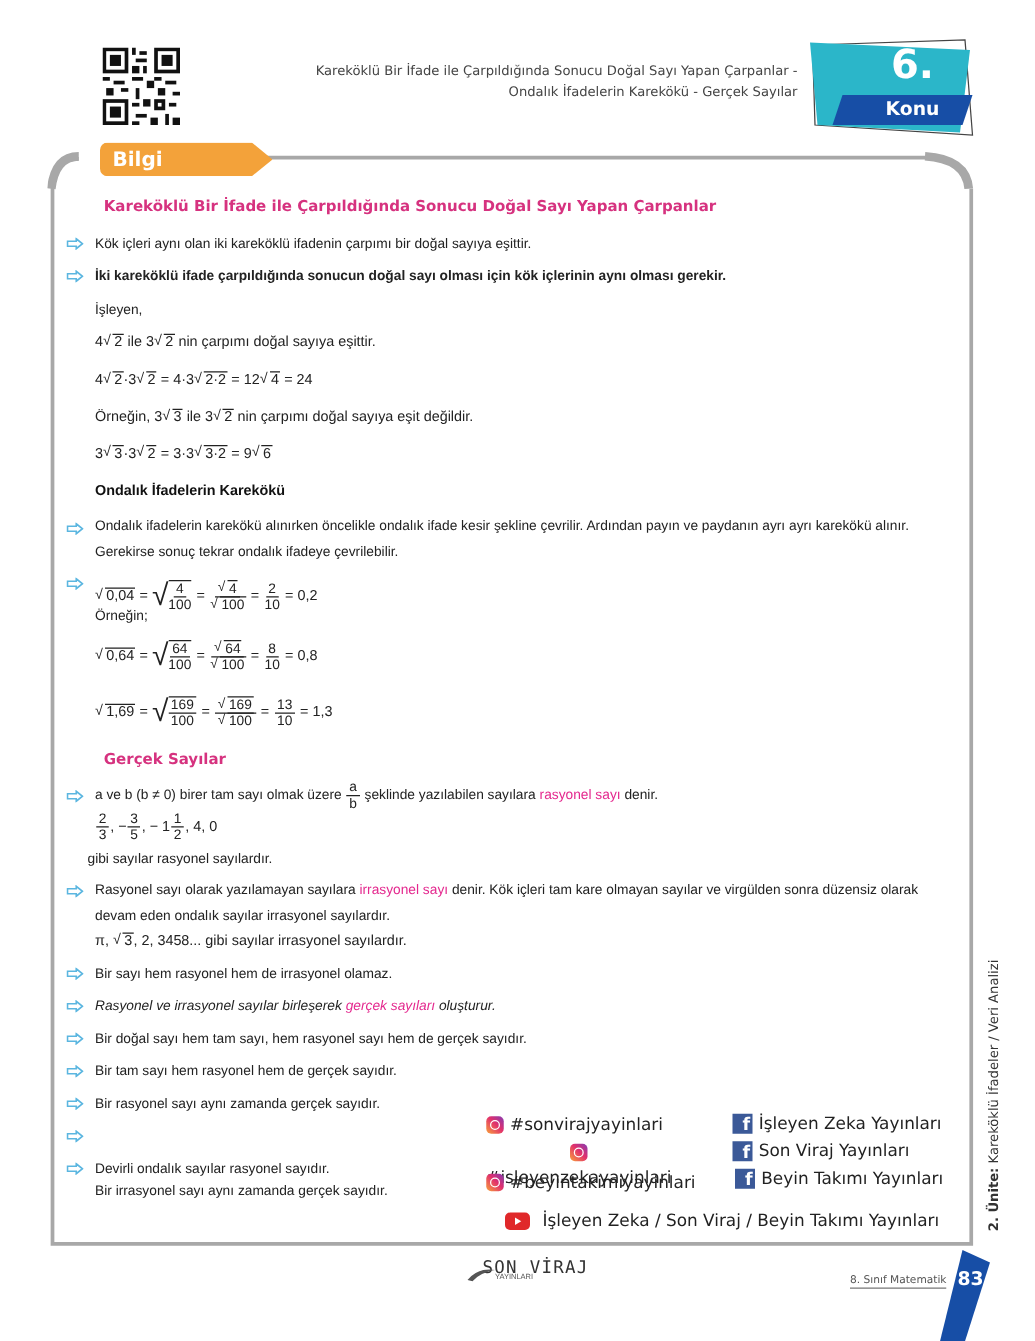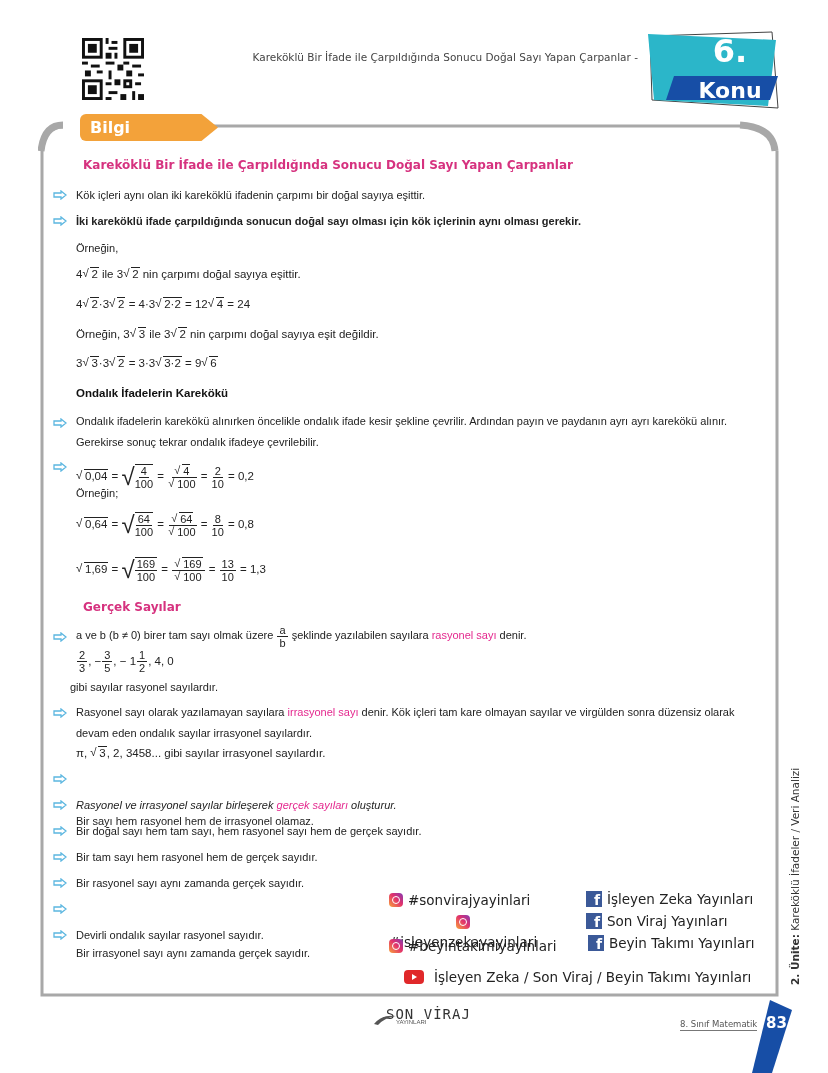--- a/index.html
+++ b/index.html
@@ -5,21 +5,21 @@
   * { margin: 0; padding: 0; box-sizing: border-box; }
   html, body { width: 828px; height: 1073px; background: #ffffff; overflow: hidden; }
   body { position: relative; font-family: "Liberation Sans", sans-serif; color: #1a1a1a; font-size: 11px; }
 
   
   .qr { position: absolute; left: 82px; top: 38px; width: 62px; height: 62px; }
   .header-title { position: absolute; right: 190px; top: 49px; width: 460px; text-align: right; font-size: 11.5px; line-height: 17px; color: #444; font-family: "DejaVu Sans", sans-serif; font-size: 10.5px; }
   .konu-badge { position: absolute; left: 640px; top: 30px; width: 145px; height: 80px; }
   .konu-badge svg { width: 100%; height: 100%; }
   .konu-num { position: absolute; left: 60px; top: 2px; width: 60px; text-align: center; font-family: "DejaVu Sans", sans-serif; font-weight: bold; font-size: 32px; color: #fff; }
-  .konu-label { position: absolute; left: 50px; top: 48px; width: 80px; text-align: center; font-family: "DejaVu Sans", sans-serif; font-weight: bold; font-size: 22px; color: #fff; }
+  .konu-label { position: absolute; left: 50px; top: 48px; width: 80px; text-align: center; font-family: "DejaVu Sans", sans-serif; font-weight: bold; font-size: 15px; color: #fff; }
 
   
   .frame { position: absolute; left: 38px; top: 121px; width: 741px; height: 876px; }
   .frame svg { position: absolute; left: 0; top: 0; }
   .badge-bilgi { position: absolute; left: 80px; top: 114px; height: 27px; padding: 0 18px 0 10px; background: #f3a23a; color: #fff; font-family: "DejaVu Sans", sans-serif; font-weight: bold; font-size: 16px; line-height: 27px; border-radius: 6px 0 0 6px; clip-path: polygon(0 0, 88% 0, 100% 50%, 88% 100%, 0 100%); width: 138px; }
   .sec-title { position: absolute; font-family: "DejaVu Sans", sans-serif; font-weight: bold; color: #d6327f; font-size: 12px; }
   .sub-title { position: absolute; font-weight: bold; font-size: 11.5px; color: #111; }
   .row { position: absolute; left: 76px; font-size: 11px; line-height: 14px; color: #222; white-space: nowrap; }
   .row.wrap { white-space: normal; width: 690px; line-height: 21px; }
   .bullet { position: absolute; left: 53px; width: 14px; height: 10px; }
@@ -93,20 +93,21 @@
       <rect x="9" y="18" width="3" height="1"></rect>
     <rect x="13" y="19" width="2" height="2"></rect>
       <rect x="17" y="18" width="1" height="3"></rect>
       <rect x="19" y="19" width="2" height="2"></rect>
       <rect x="8" y="20" width="2" height="1"></rect>
   </g>
 </svg>
 
 <div class="header-title">
   <div>Kareköklü Bir İfade ile Çarpıldığında Sonucu Doğal Sayı Yapan Çarpanlar -</div>
+  <div>Ondalık İfadelerin Karekökü - Gerçek Sayılar</div>
 </div>
 
 <div class="konu-badge">
   <svg viewBox="0 0 145 80">
     <polygon points="10,6 132,2 138,78 12,70" fill="none" stroke="#444" stroke-width="1"></polygon>
     <polygon points="8,4 136,10 128,76 14,70" fill="#2bb6c9"></polygon>
     <polygon points="34,46 138,46 130,70 26,70" fill="#174ea6"></polygon>
   </svg>
   <div class="konu-num">6.</div>
   <div class="konu-label">Konu</div>
@@ -128,21 +129,21 @@
 <svg class="bullet" style="top:190px;" viewBox="0 0 14 10">
     <path d="M1 3 H8 V1 L13 5 L8 9 V7 H1 Z" fill="none" stroke="#5bb6e0" stroke-width="1.3"></path>
   </svg>
 <div class="row" style="top:188px;">Kök içleri aynı olan iki kareköklü ifadenin çarpımı bir doğal sayıya eşittir.</div>
 
 <svg class="bullet" style="top:216px;" viewBox="0 0 14 10">
     <path d="M1 3 H8 V1 L13 5 L8 9 V7 H1 Z" fill="none" stroke="#5bb6e0" stroke-width="1.3"></path>
   </svg>
 <div class="row" style="top:214px;font-weight:bold;">İki kareköklü ifade çarpıldığında sonucun doğal sayı olması için kök içlerinin aynı olması gerekir.</div>
 
-<div class="row" style="top:241px;">Örneğin,</div>
+<div class="row" style="top:241px;">İşleyen,</div>
 
 <div class="math" style="top:268px;">
   <span>4</span><span class="sqrt"><span>2</span></span><span style="white-space:pre"> ile </span><span>3</span><span class="sqrt"><span>2</span></span><span style="white-space:pre"> nin çarpımı doğal sayıya eşittir.</span>
 </div>
 
 <div class="math" style="top:298px;">
   <span>4</span><span class="sqrt"><span>2</span></span><span>·3</span><span class="sqrt"><span>2</span></span><span style="white-space:pre"> = 4·3</span><span class="sqrt"><span>2·2</span></span><span style="white-space:pre"> = 12</span><span class="sqrt"><span>4</span></span><span style="white-space:pre"> = 24</span>
 </div>
 
 <div class="math" style="top:328px;">
@@ -259,21 +260,21 @@
   <span>Rasyonel sayı olarak yazılamayan sayılara </span><span class="pink">irrasyonel sayı</span><span> denir. Kök içleri tam kare olmayan sayılar ve virgülden sonra düzensiz olarak devam eden ondalık sayılar irrasyonel sayılardır.</span>
 </div>
 
 <div class="math" style="top:747px;text-align:center;">
   <span style="white-space:pre">π, </span><span class="sqrt"><span>3</span></span><span style="white-space:pre">, 2, 3458... gibi sayılar irrasyonel sayılardır.</span>
 </div>
 
 <svg class="bullet" style="top:774px;" viewBox="0 0 14 10">
     <path d="M1 3 H8 V1 L13 5 L8 9 V7 H1 Z" fill="none" stroke="#5bb6e0" stroke-width="1.3"></path>
   </svg>
-<div class="row" style="top:814px;">Bir sayı hem rasyonel hem de irrasyonel olamaz.</div>
+<div class="row" style="top:772px;">Bir sayı hem rasyonel hem de irrasyonel olamaz.</div>
 
 <svg class="bullet" style="top:800px;" viewBox="0 0 14 10">
     <path d="M1 3 H8 V1 L13 5 L8 9 V7 H1 Z" fill="none" stroke="#5bb6e0" stroke-width="1.3"></path>
   </svg>
 <div class="row" style="top:798px;font-style:italic;">
   <span style="white-space:pre">Rasyonel ve irrasyonel sayılar birleşerek </span><span class="pink">gerçek sayıları</span><span style="white-space:pre"> oluşturur.</span>
 </div>
 
 <svg class="bullet" style="top:826px;" viewBox="0 0 14 10">
     <path d="M1 3 H8 V1 L13 5 L8 9 V7 H1 Z" fill="none" stroke="#5bb6e0" stroke-width="1.3"></path>

